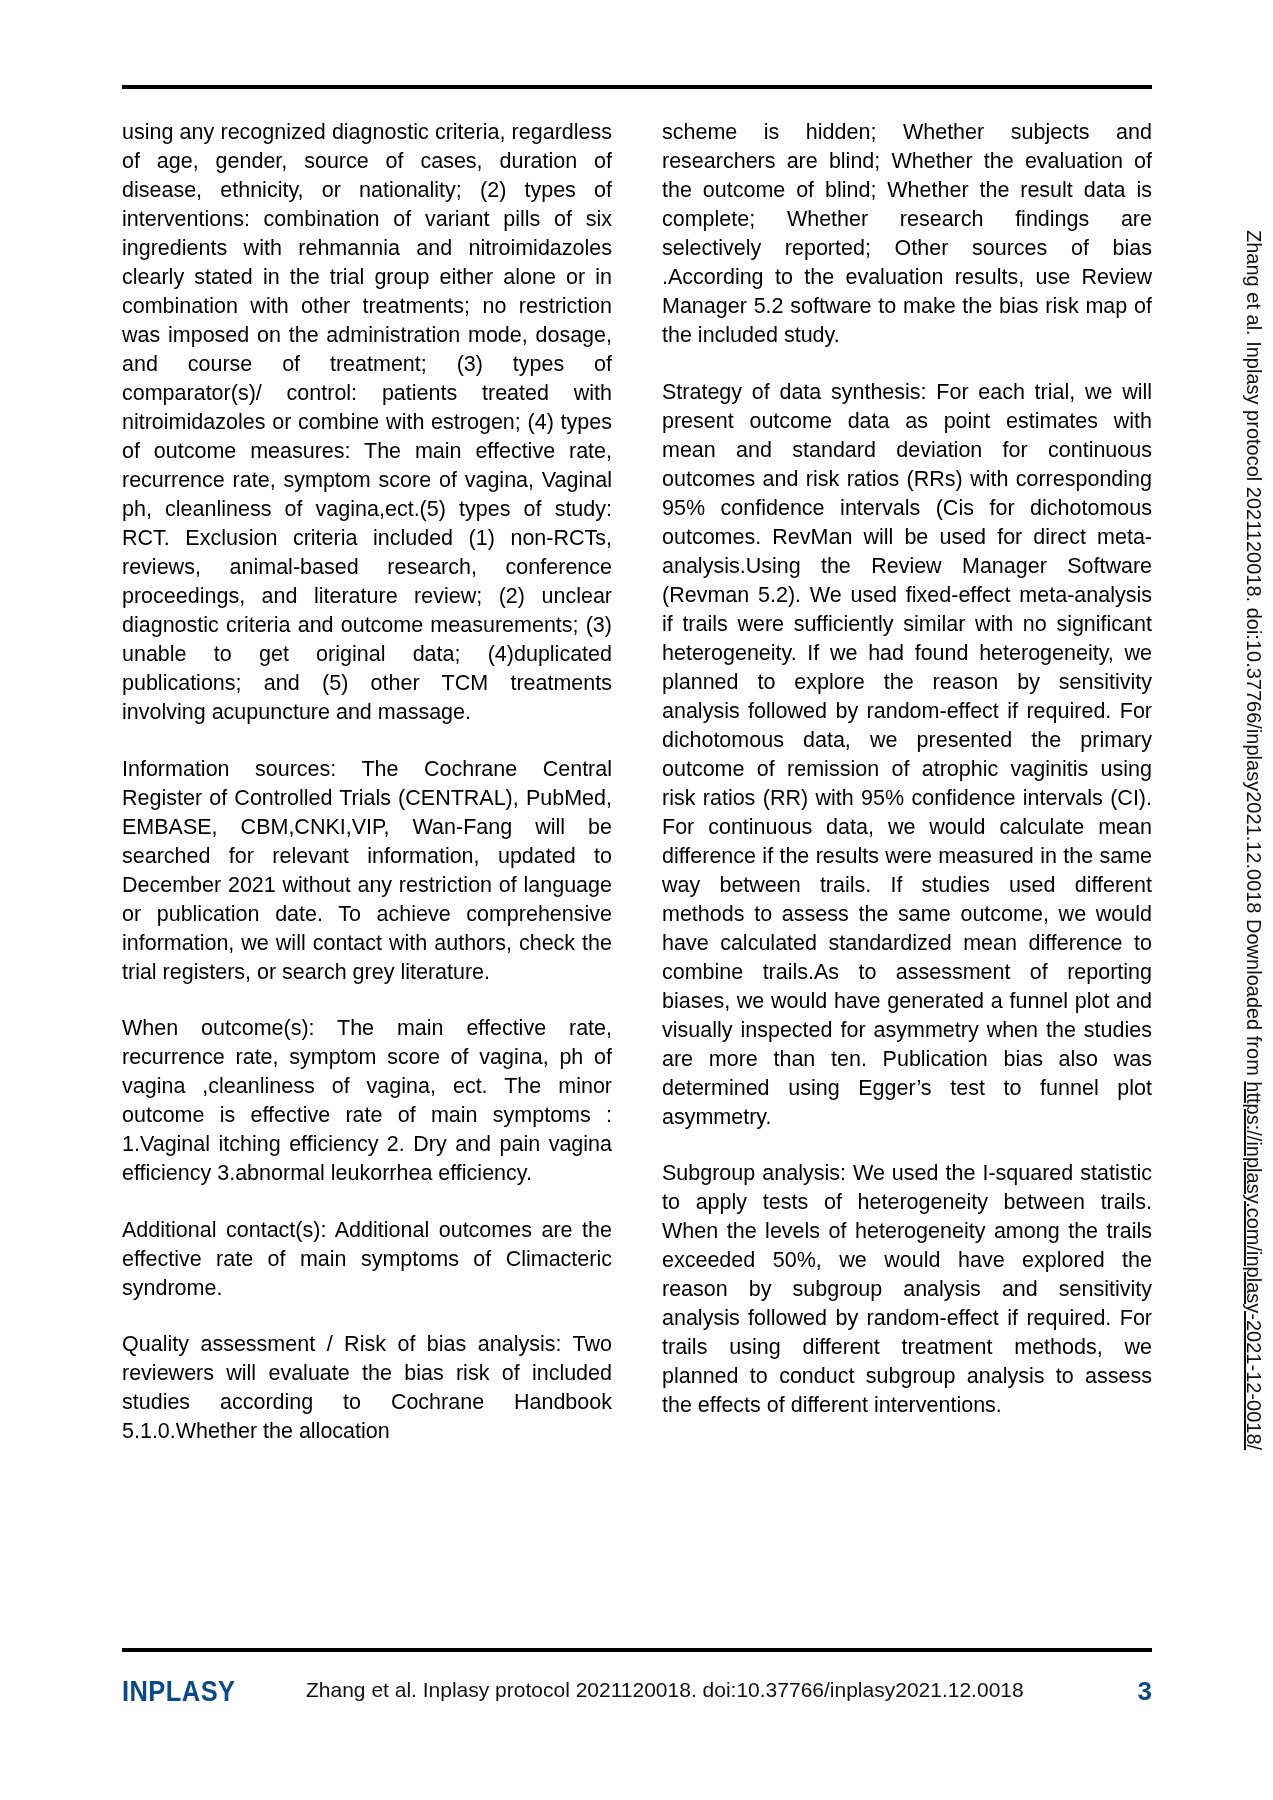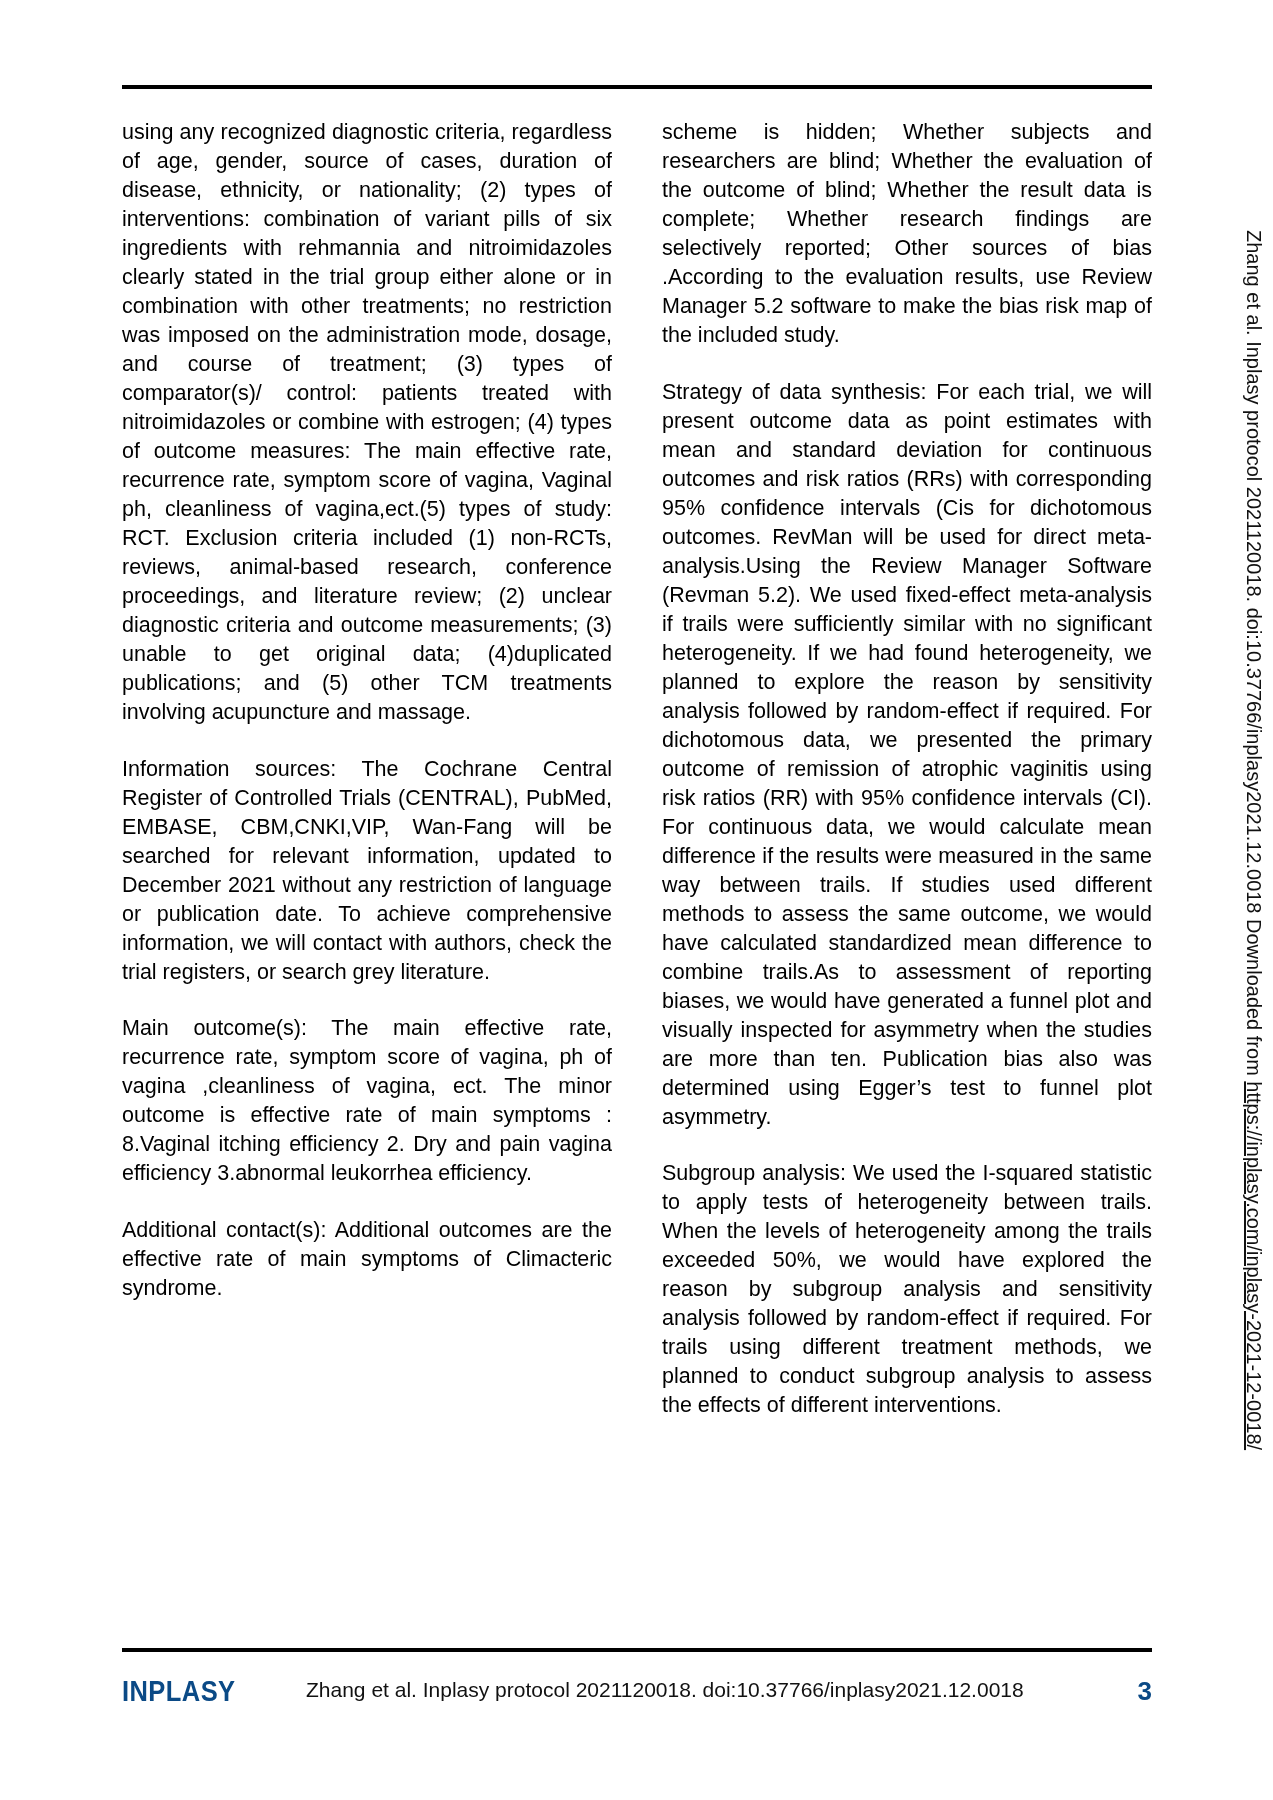--- a/index.html
+++ b/index.html
@@ -23,22 +23,23 @@
   .side-note .link { text-decoration:underline; }
 </style>
 </head>
 <body>
 
 <div class="top-rule"></div>
 
 <div class="col col-left">
   <p class="para">using any recognized diagnostic criteria, regardless of age, gender, source of cases, duration of disease, ethnicity, or nationality; (2) types of interventions: combination of variant pills of six ingredients with rehmannia and nitroimidazoles clearly stated in the trial group either alone or in combination with other treatments; no restriction was imposed on the administration mode, dosage, and course of treatment; (3) types of comparator(s)/ control: patients treated with nitroimidazoles or combine with estrogen; (4) types of outcome measures: The main effective rate, recurrence rate, symptom score of vagina, Vaginal ph, cleanliness of vagina,ect.(5) types of study: RCT. Exclusion criteria included (1) non-RCTs, reviews, animal-based research, conference proceedings, and literature review; (2) unclear diagnostic criteria and outcome measurements; (3) unable to get original data; (4)duplicated publications; and (5) other TCM treatments involving acupuncture and massage.</p>
   <p class="para"><span class="heading">Information sources:</span><span> The Cochrane Central Register of Controlled Trials (CENTRAL), PubMed, EMBASE, CBM,CNKI,VIP, Wan-Fang will be searched for relevant information, updated to December 2021 without any restriction of language or publication date. To achieve comprehensive information, we will contact with authors, check the trial registers, or search grey literature.</span></p>
-  <p class="para"><span class="heading">Main outcome(s):</span><span> The main effective rate, recurrence rate, symptom score of vagina, ph of vagina ,cleanliness of vagina, ect. The minor outcome is effective rate of main symptoms : 8.Vaginal itching efficiency 2. Dry and pain vagina efficiency 3.abnormal leukorrhea efficiency.</span></p>
+  <p class="para"><span class="heading">When outcome(s):</span><span> The main effective rate, recurrence rate, symptom score of vagina, ph of vagina ,cleanliness of vagina, ect. The minor outcome is effective rate of main symptoms : 1.Vaginal itching efficiency 2. Dry and pain vagina efficiency 3.abnormal leukorrhea efficiency.</span></p>
   <p class="para"><span class="heading">Additional contact(s):</span><span> Additional outcomes are the effective rate of main symptoms of Climacteric syndrome.</span></p>
+  <p class="para"><span class="heading">Quality assessment / Risk of bias analysis:</span><span> Two reviewers will evaluate the bias risk of included studies according to Cochrane Handbook 5.1.0.Whether the allocation</span></p>
 </div>
 
 <div class="col col-right">
   <p class="para">scheme is hidden; Whether subjects and researchers are blind; Whether the evaluation of the outcome of blind; Whether the result data is complete; Whether research findings are selectively reported; Other sources of bias .According to the evaluation results, use Review Manager 5.2 software to make the bias risk map of the included study.</p>
   <p class="para"><span class="heading">Strategy of data synthesis:</span><span> For each trial, we will present outcome data as point estimates with mean and standard deviation for continuous outcomes and risk ratios (RRs) with corresponding 95% confidence intervals (Cis for dichotomous outcomes. RevMan will be used for direct meta-analysis.Using the Review Manager Software (Revman 5.2). We used fixed-effect meta-analysis if trails were sufficiently similar with no significant heterogeneity. If we had found heterogeneity, we planned to explore the reason by sensitivity analysis followed by random-effect if required. For dichotomous data, we presented the primary outcome of remission of atrophic vaginitis using risk ratios (RR) with 95% confidence intervals (CI). For continuous data, we would calculate mean difference if the results were measured in the same way between trails. If studies used different methods to assess the same outcome, we would have calculated standardized mean difference to combine trails.As to assessment of reporting biases, we would have generated a funnel plot and visually inspected for asymmetry when the studies are more than ten. Publication bias also was determined using Egger’s test to funnel plot asymmetry.</span></p>
   <p class="para"><span class="heading">Subgroup analysis:</span><span> We used the I-squared statistic to apply tests of heterogeneity between trails. When the levels of heterogeneity among the trails exceeded 50%, we would have explored the reason by subgroup analysis and sensitivity analysis followed by random-effect if required. For trails using different treatment methods, we planned to conduct subgroup analysis to assess the effects of different interventions.</span></p>
 </div>
 
 <div class="side-note"><span>Zhang et al. Inplasy protocol 2021120018. doi:10.37766/inplasy2021.12.0018 Downloaded from </span><span class="link">https://inplasy.com/inplasy-2021-12-0018/</span></div>
 

